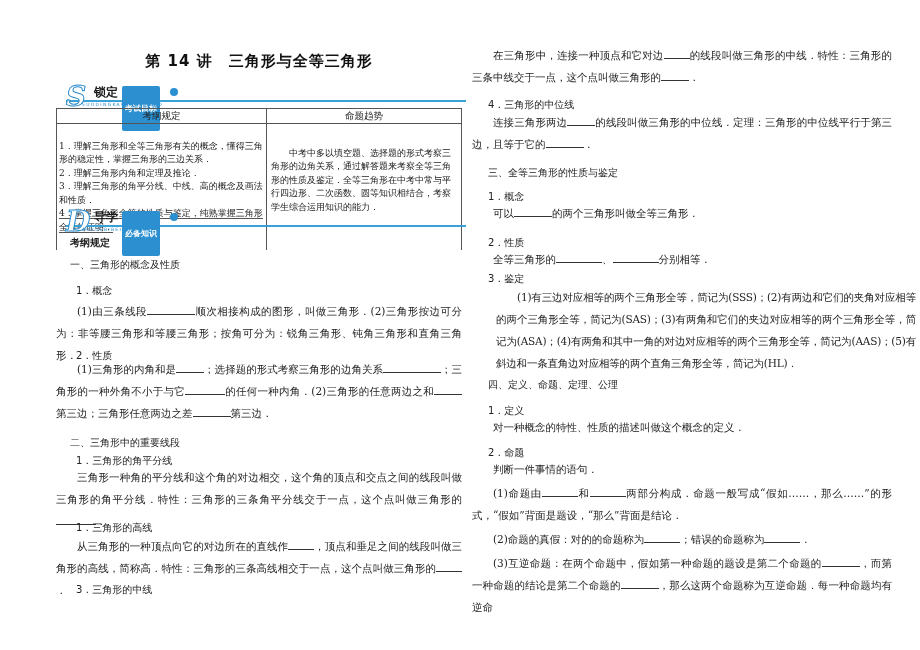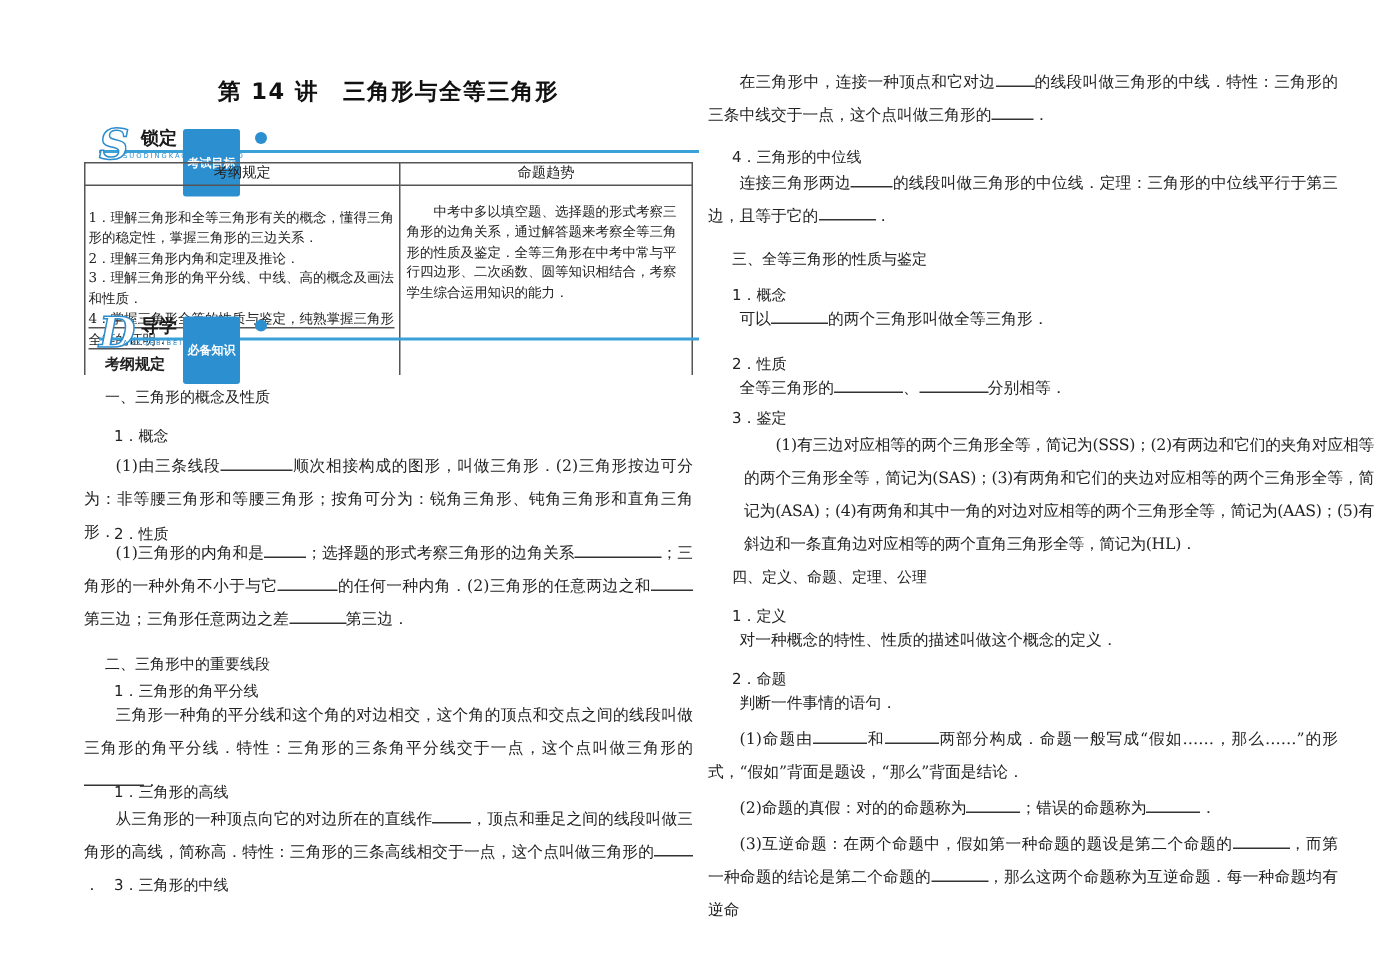--- a/index.html
+++ b/index.html
@@ -49,21 +49,21 @@
     }
     table.goals th {
       font-weight: normal; font-family: "DejaVu Sans", sans-serif;
       border: 1px solid #555; padding: 0; height: 13px; font-size: 9.5px;
     }
     table.goals td {
       vertical-align: top; padding: 16px 2px;
       border-left: 1px solid #555; border-right: 1px solid #555;
     }
     table.goals td.c1 { width: 205px; }
-    table.goals td.c2 { padding: 12px 4px 0 4px; text-indent: 2em; }
+    table.goals td.c2 { padding: 23px 4px 0 4px; text-indent: 2em; }
     .goal-item { display: block; }
 
     .p {
       position: absolute; line-height: 22px; text-indent: 2em;
       text-align: justify; font-size: 10.5px;
     }
     .h {
       position: absolute; font-family: "DejaVu Sans", sans-serif;
       font-size: 10px; font-weight: bold;
     }

